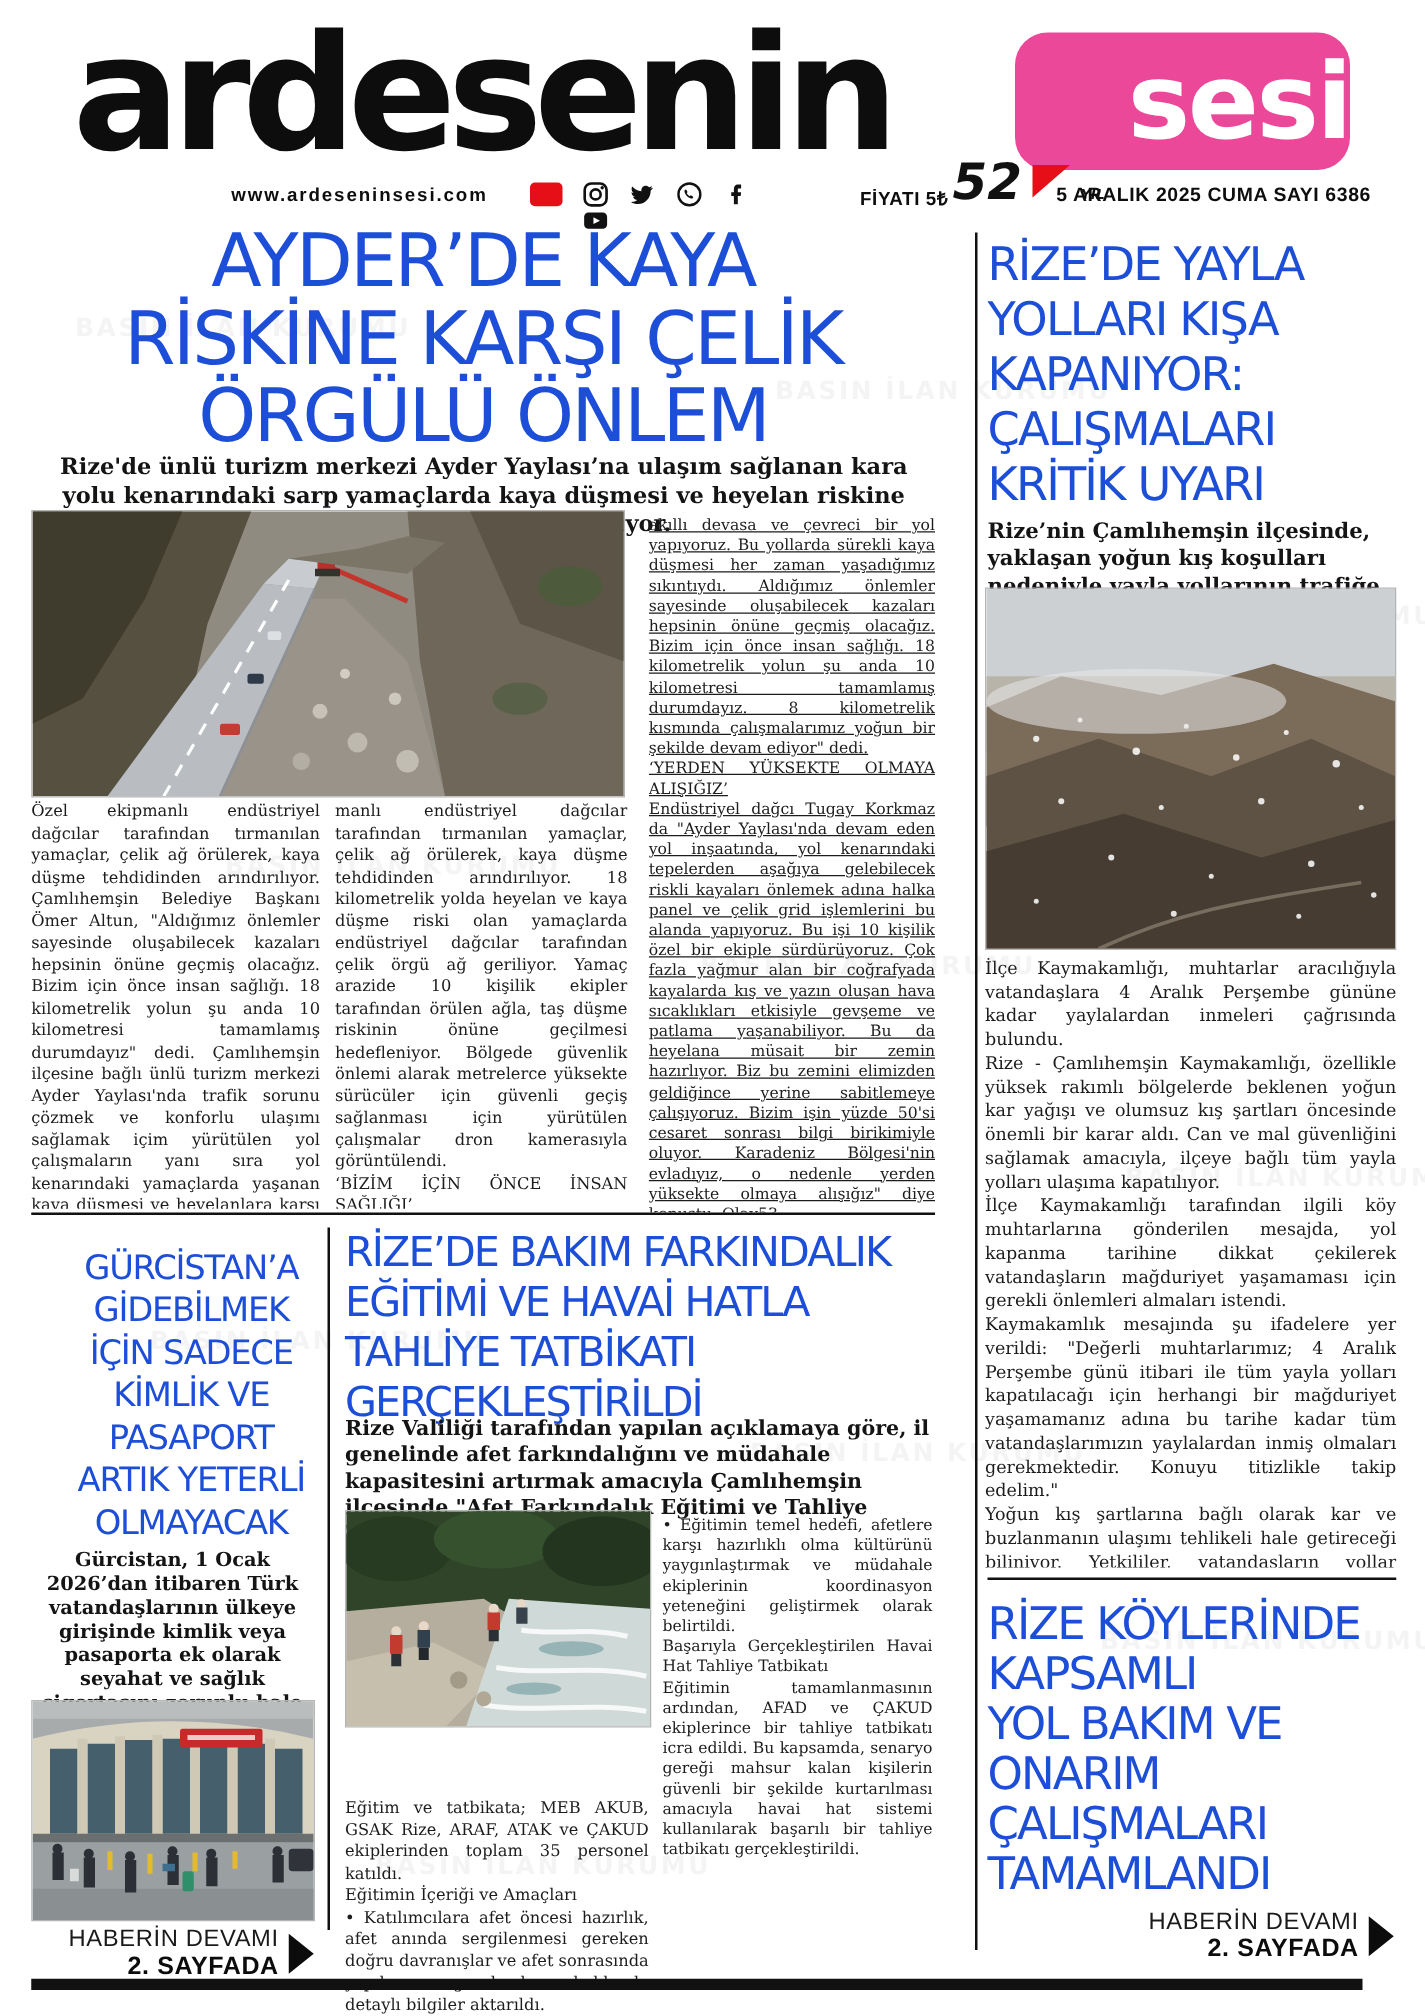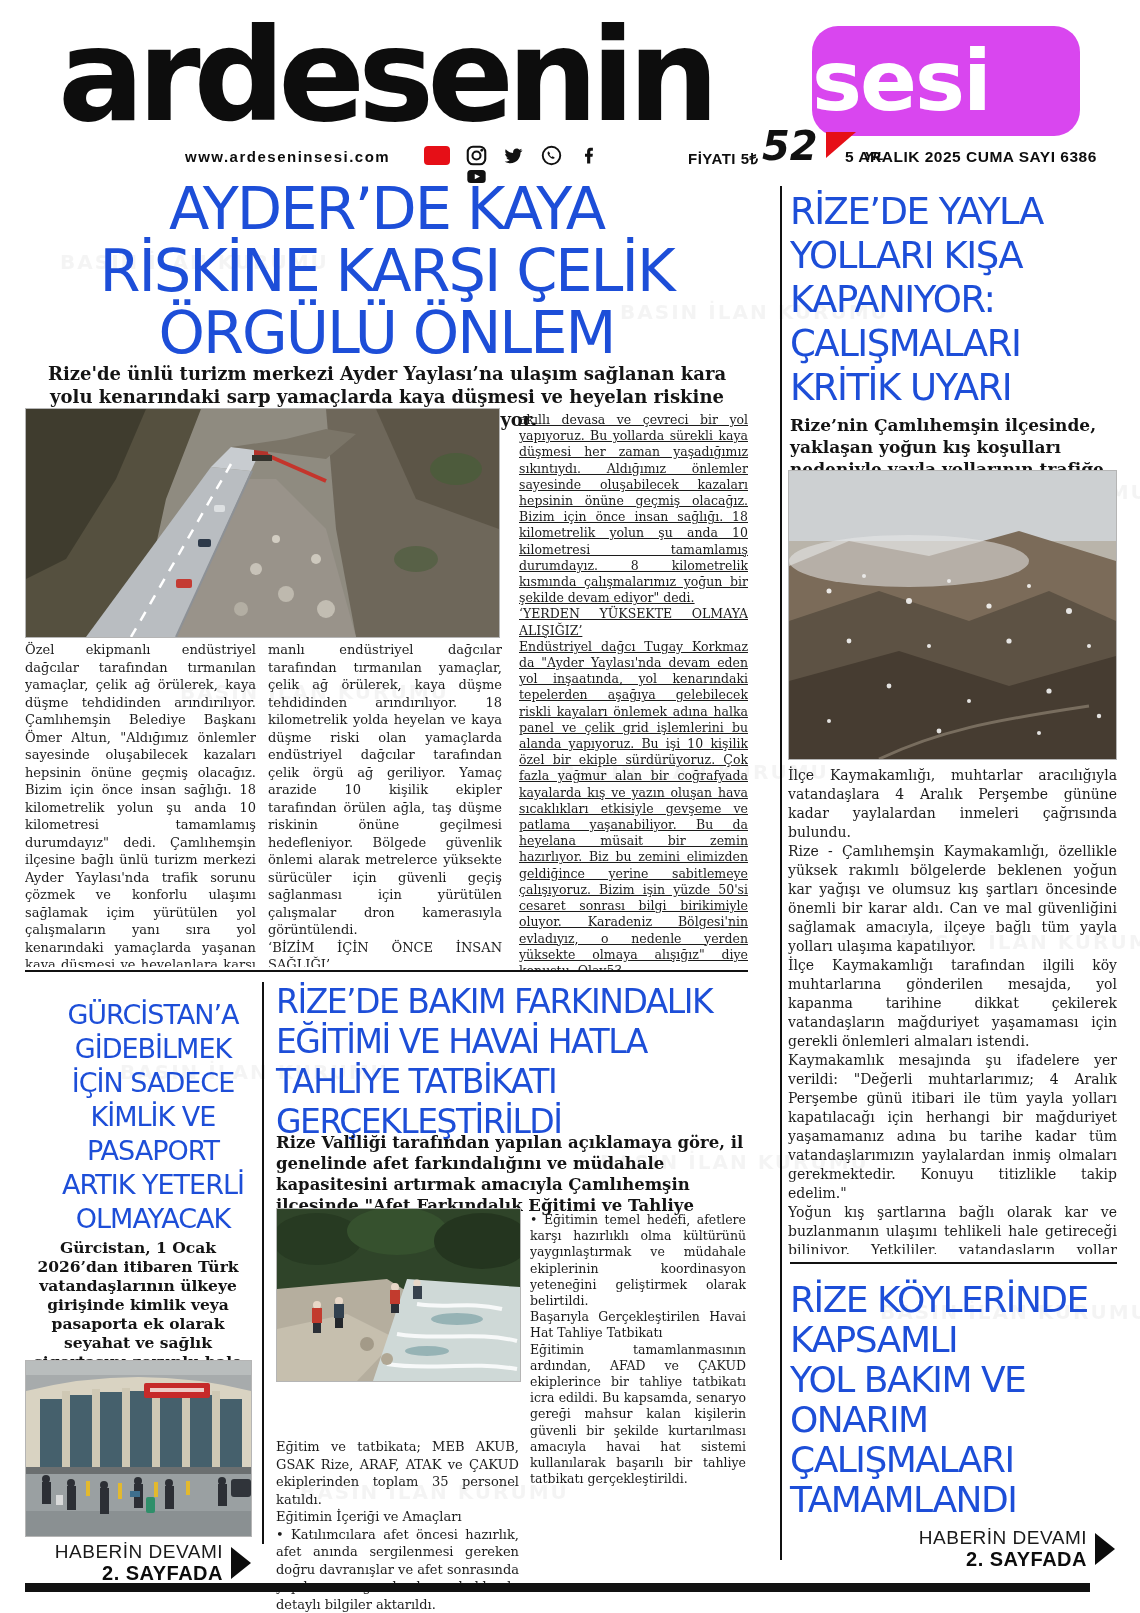--- a/index.html
+++ b/index.html
@@ -7,21 +7,21 @@
         font-family:"Liberation Sans",sans-serif;color:#111;margin:0 auto;}
   .abs{position:absolute;}
 
   
   .wm{position:absolute;font-family:"DejaVu Sans",sans-serif;font-weight:bold;
       font-size:20px;color:#9a9a9a;opacity:.10;letter-spacing:2px;white-space:nowrap;}
 
   
   .logo-main{font-family:"DejaVu Sans",sans-serif;font-weight:bold;font-size:128px;
              letter-spacing:-7px;line-height:1;color:#0d0d0d;}
-  .bubble{background:#d946ef;border-radius:26px;display:flex;align-items:center;justify-content:flex-start;}
+  .bubble{background:#ec4899;border-radius:26px;display:flex;align-items:center;justify-content:flex-end;}
   .bubble-tail{width:0;height:0;border-left:30px solid #e60f17;border-bottom:26px solid transparent;}
   .logo-bubble{font-family:"DejaVu Sans",sans-serif;font-weight:bold;font-size:84px;
                color:#fff;letter-spacing:-2px;line-height:1;}
   .infobar{font-weight:bold;font-size:15px;letter-spacing:1.5px;color:#0d0d0d;}
   .dateline{font-weight:bold;font-size:15.5px;letter-spacing:.5px;color:#0d0d0d;}
   .yearbig{font-family:"DejaVu Sans",sans-serif;font-weight:bold;font-style:italic;font-size:40px;line-height:1;}
   .yearsmall{font-family:"DejaVu Sans",sans-serif;font-weight:bold;font-style:italic;font-size:11px;margin-left:47px;}
   .flagsq{width:26px;height:19px;background:#e60f17;border-radius:4px;}
   .sicon{width:21px;height:21px;display:inline-block;vertical-align:middle;margin-right:12px;}
 

